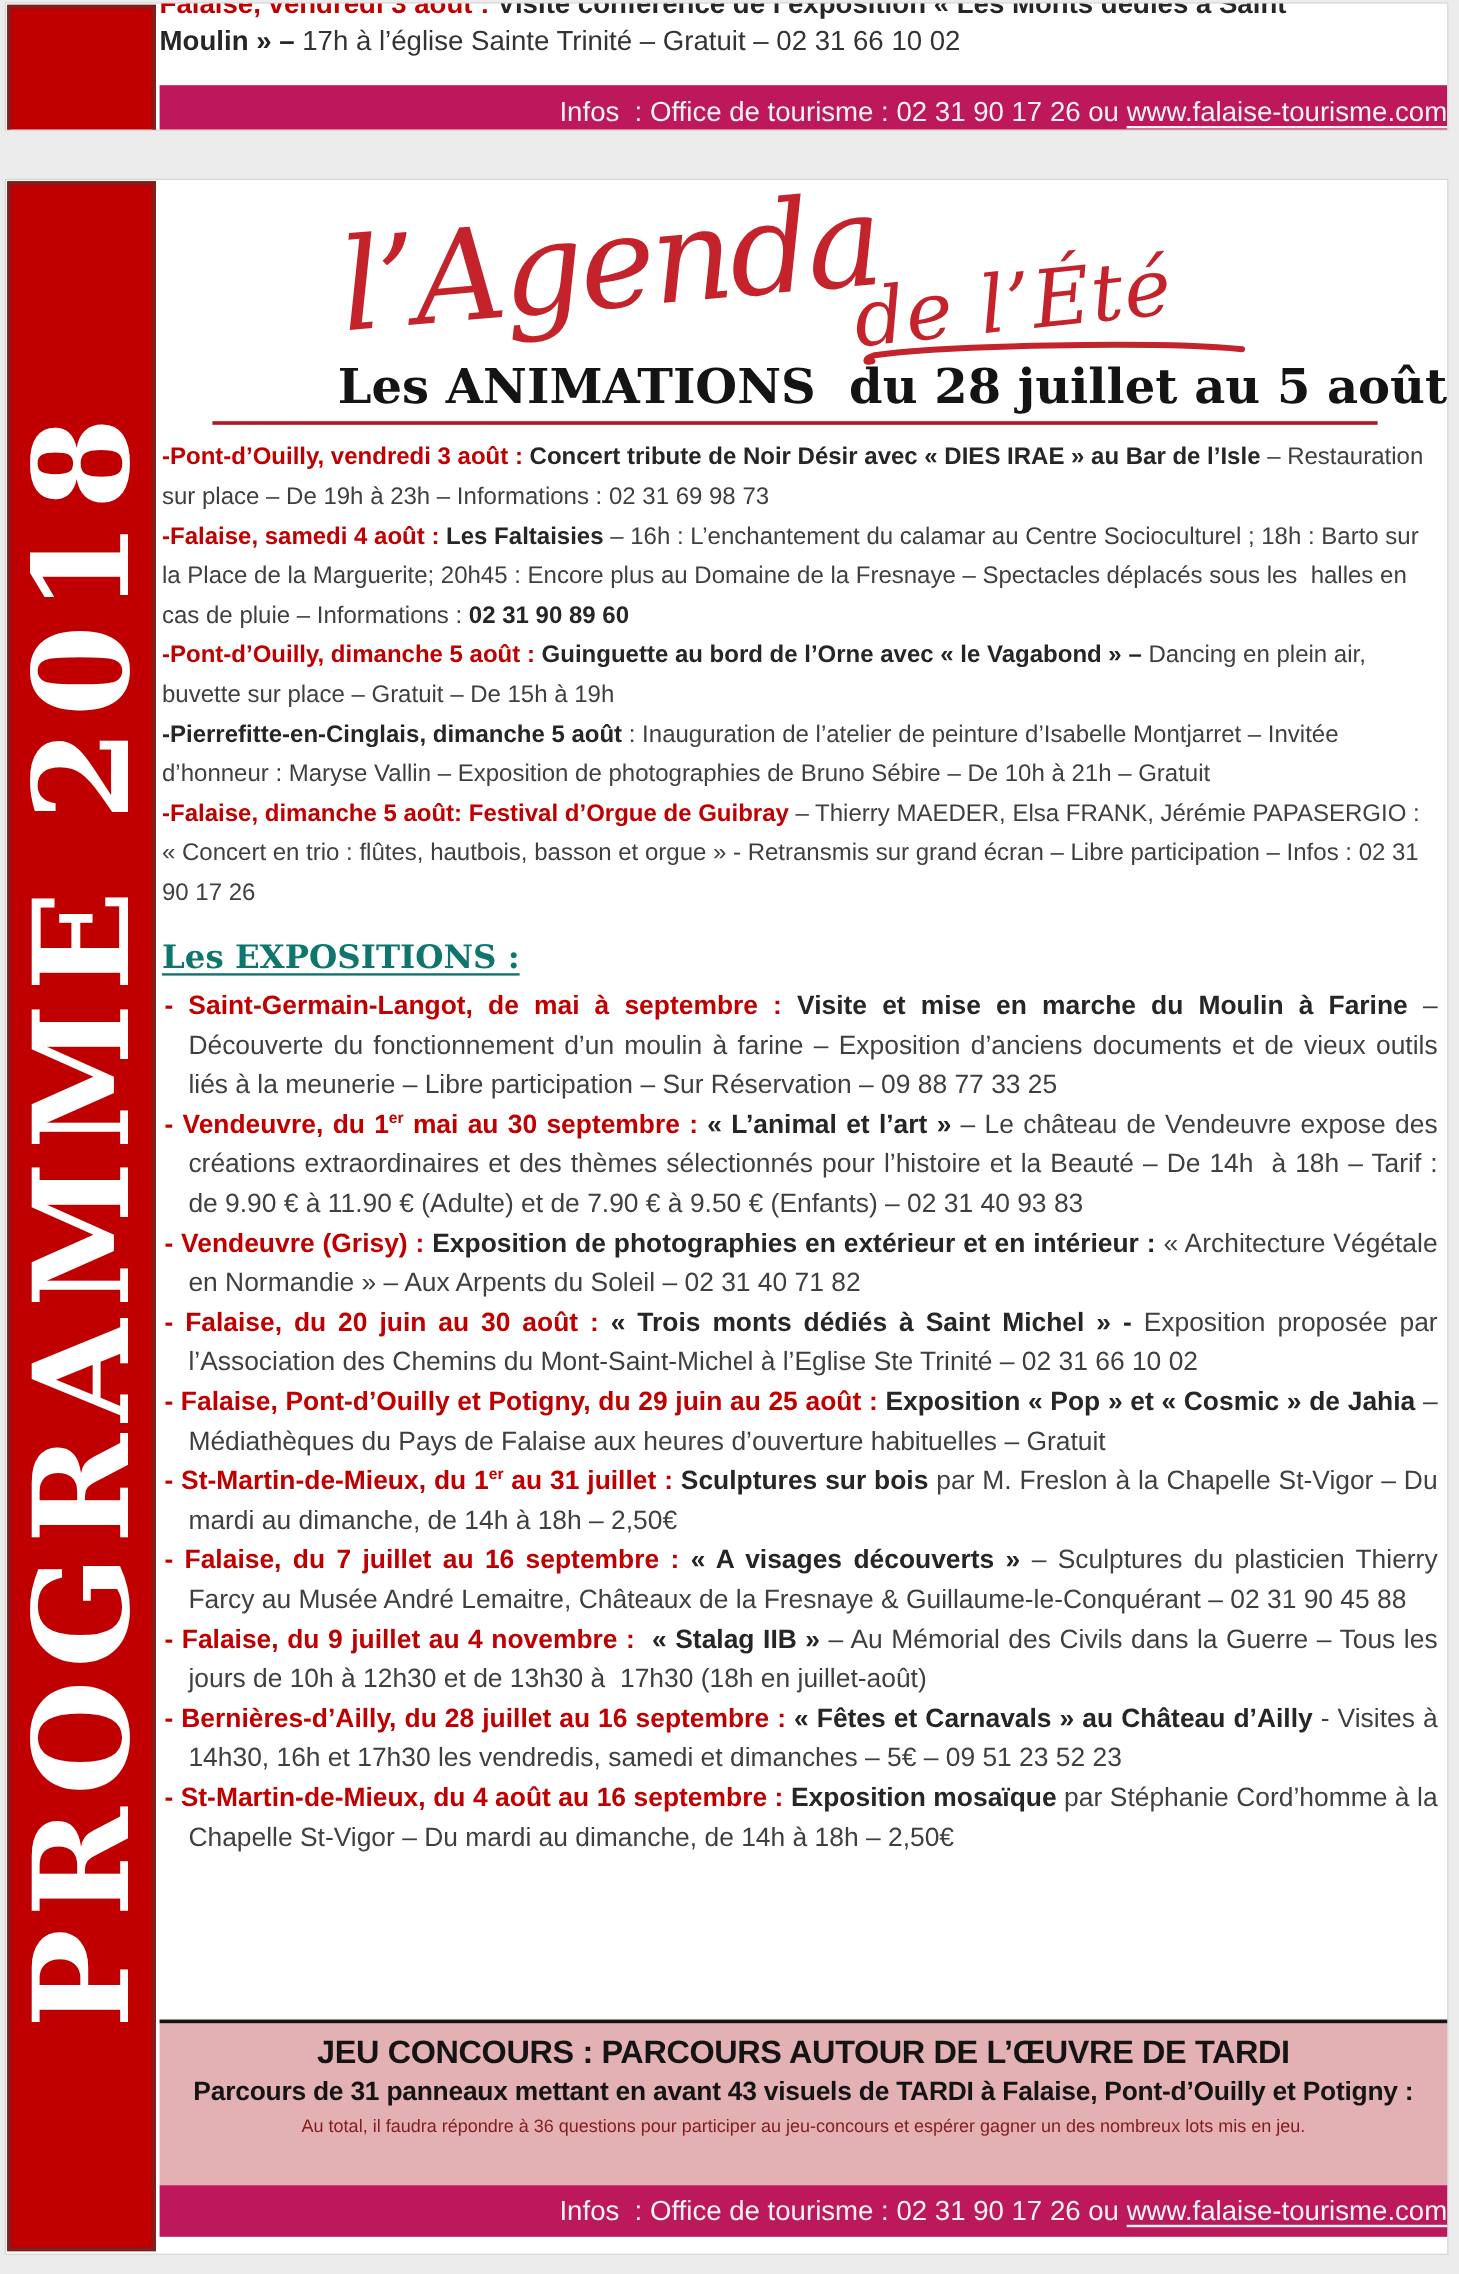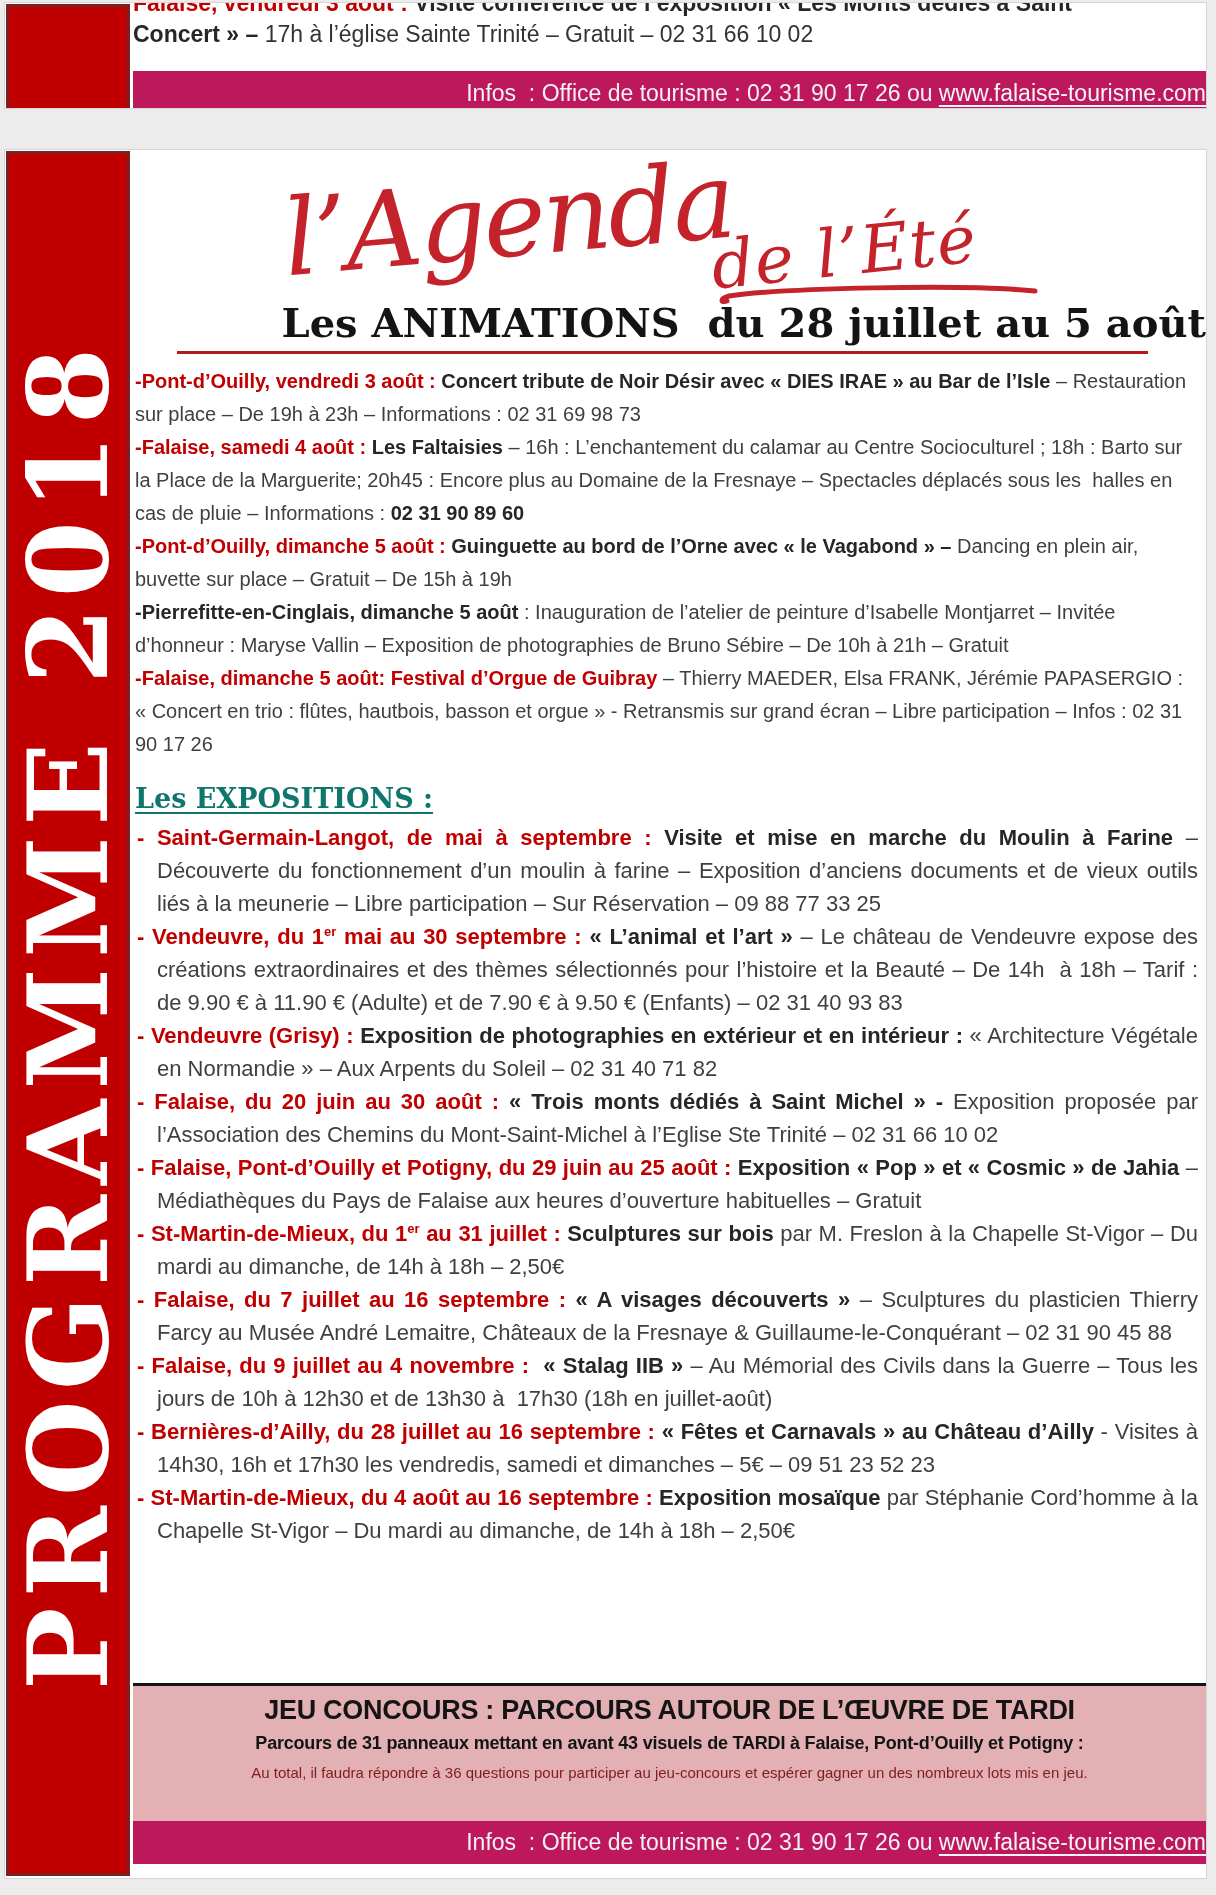--- a/index.html
+++ b/index.html
@@ -77,31 +77,31 @@
     font-weight:bold;font-size:27px;color:#0f766e;
     text-decoration:underline;text-decoration-thickness:2px;text-underline-offset:4px;
   }
 
   .contest{
     position:absolute;left:128px;top:1533px;width:1073px;height:138px;
     box-sizing:border-box;background:#e3b0b4;border-top:3px solid #151515;
     text-align:center;color:#141414;padding-top:7px;
   }
   .contest-title{font-size:27px;font-weight:bold;line-height:35px;letter-spacing:-0.3px;}
-  .contest-sub{font-size:18px;font-weight:bold;line-height:30px;letter-spacing:-0.2px;}
+  .contest-sub{font-size:22px;font-weight:bold;line-height:30px;letter-spacing:-0.2px;}
   .contest-body{font-size:15px;line-height:30px;color:#7f1d1d;padding:0 40px;}
 </style>
 </head>
 <body>
 
 <div class="card" id="card-top">
   <div class="redbox" id="top-redblock"></div>
   <div class="top-lines">
     <div><span class="seg-red">Falaise, vendredi 3 août : </span><span class="seg-b">Visite conférence de l’exposition « Les Monts dédiés à Saint</span></div>
-    <div><span class="seg-b">Concert » – </span><span class="top-line2-rest">17h à l’église Sainte Trinité – Gratuit – 02 31 66 10 02</span></div>
+    <div><span class="seg-b">Moulin » – </span><span class="top-line2-rest">17h à l’église Sainte Trinité – Gratuit – 02 31 66 10 02</span></div>
   </div>
   <div class="info-bar" id="top-info-bar"><span>Infos&nbsp; : Office de tourisme : 02 31 90 17 26 ou </span><span class="info-link">www.falaise-tourisme.com</span></div>
 </div>
 
 <div class="card" id="card-main">
 
   <div class="redbox" id="main-sidebar">
     <div class="sidebar-label">PROGRAMME 2018</div>
   </div>
 

